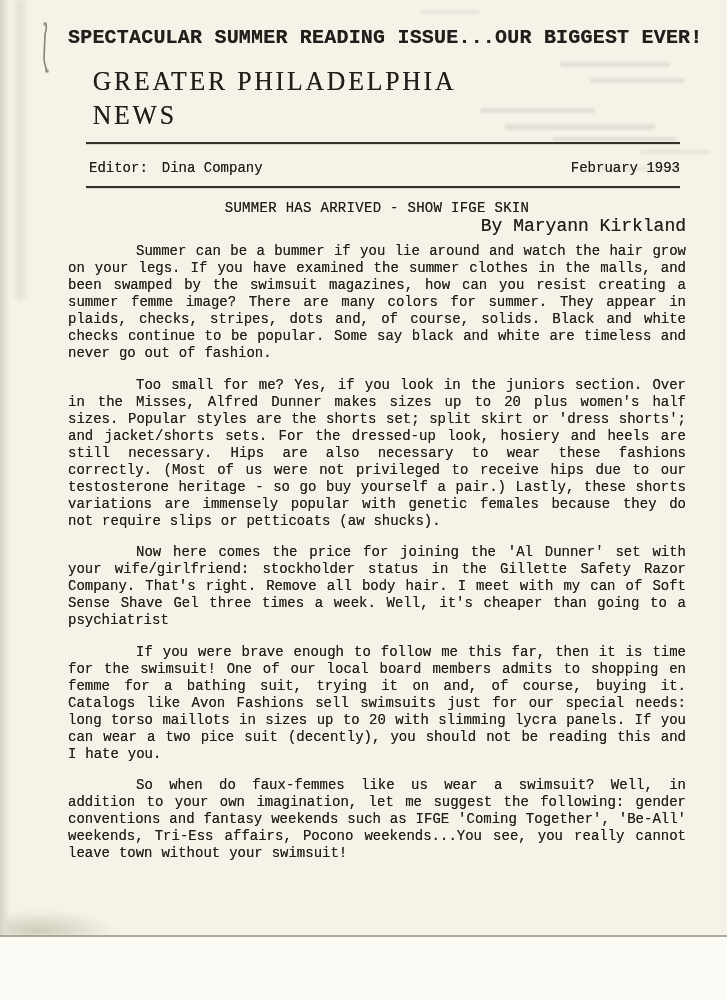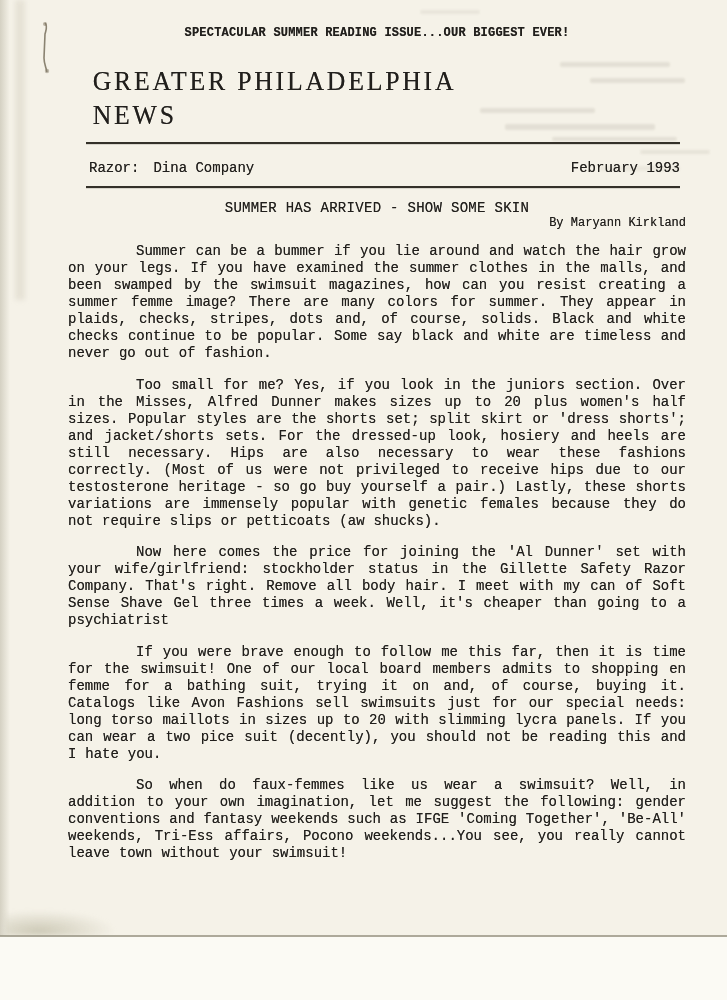--- a/index.html
+++ b/index.html
@@ -25,21 +25,21 @@
   .smudge{position:absolute;background:rgba(118,112,96,.14);filter:blur(1.2px);border-radius:2px;}
   .bottom-edge-line{position:absolute;left:0;top:935px;width:727px;height:2px;
     background:rgba(148,144,128,.75);}
   .below-edge{position:absolute;left:0;top:937px;width:727px;height:63px;background:#fbfaf4;}
   .corner-smudge{position:absolute;left:6px;top:910px;width:110px;height:26px;
     background:radial-gradient(ellipse at 30% 80%,rgba(190,186,164,.7),rgba(190,186,164,0) 70%);
     filter:blur(2px);}
   
   .banner{
     position:absolute;left:68px;top:26px;width:618px;
-    text-align:center;font-size:12px;font-weight:700;letter-spacing:.2px;
+    text-align:center;font-size:20px;font-weight:700;letter-spacing:.2px;
     white-space:nowrap;
   }
   .masthead{
     position:absolute;left:68px;top:64px;width:618px;
     text-align:left;
     font-family:"Liberation Serif","DejaVu Serif",serif;
     font-size:28px;letter-spacing:3px;line-height:34px;
   }
   .masthead .mline{transform:scaleX(.92);transform-origin:50% 50%;white-space:nowrap;}
   .rule{position:absolute;left:86px;width:594px;height:2px;background:var(--rule);
@@ -52,21 +52,21 @@
   }
   .meta-row .editor-name{margin-left:14px;}
   .meta-row .date{position:absolute;right:0;top:0;}
   
   .article-title{
     position:absolute;left:68px;top:200px;width:618px;
     text-align:center;font-size:14px;letter-spacing:.3px;white-space:nowrap;
   }
   .byline{
     position:absolute;left:68px;top:216px;width:618px;
-    text-align:right;font-size:12px;white-space:nowrap;
+    text-align:right;font-size:18px;white-space:nowrap;
   }
   .article-body{
     position:absolute;left:68px;top:243px;width:618px;
     font-size:14px;line-height:17px;
     text-align:justify;
     color:var(--ink);
   }
   .article-body .para{
     text-indent:68px;
     margin:0 0 14.5px 0;
@@ -107,27 +107,27 @@
   <div class="banner">SPECTACULAR SUMMER READING ISSUE...OUR BIGGEST EVER!</div>
 
   <div class="masthead">
     <div class="mline">GREATER PHILADELPHIA</div>
     <div class="mline">NEWS</div>
   </div>
 
   <div class="rule rule1"></div>
 
   <div class="meta-row">
-    <span class="editor-label">Razor:</span><span class="editor-name">Dina Company</span>
+    <span class="editor-label">Editor:</span><span class="editor-name">Dina Company</span>
     <span class="date">February 1993</span>
   </div>
 
   <div class="rule rule2"></div>
 
-  <div class="article-title">SUMMER HAS ARRIVED - SHOW SOME SKIN</div>
+  <div class="article-title">SUMMER HAS ARRIVED - SHOW IFGE SKIN</div>
   <div class="byline">By Maryann Kirkland</div>
 
   <div class="article-body">
       <p class="para">Summer can be a bummer if you lie around and watch the hair grow on your legs. If you have examined the summer clothes in the malls, and been swamped by the swimsuit magazines, how can you resist creating a summer femme image? There are many colors for summer. They appear in plaids, checks, stripes, dots and, of course, solids. Black and white checks continue to be popular. Some say black and white are timeless and never go out of fashion.</p>
       <p class="para">Too small for me? Yes, if you look in the juniors section. Over in the Misses, Alfred Dunner makes sizes up to 20 plus women's half sizes. Popular styles are the shorts set; split skirt or 'dress shorts'; and jacket/shorts sets. For the dressed-up look, hosiery and heels are still necessary. Hips are also necessary to wear these fashions correctly. (Most of us were not privileged to receive hips due to our testosterone heritage - so go buy yourself a pair.) Lastly, these shorts variations are immensely popular with genetic females because they do not require slips or petticoats (aw shucks).</p>
       <p class="para">Now here comes the price for joining the 'Al Dunner' set with your wife/girlfriend: stockholder status in the Gillette Safety Razor Company. That's right. Remove all body hair. I meet with my can of Soft Sense Shave Gel three times a week. Well, it's cheaper than going to a psychiatrist</p>
       <p class="para">If you were brave enough to follow me this far, then it is time for the swimsuit! One of our local board members admits to shopping en femme for a bathing suit, trying it on and, of course, buying it. Catalogs like Avon Fashions sell swimsuits just for our special needs: long torso maillots in sizes up to 20 with slimming lycra panels. If you can wear a two pice suit (decently), you should not be reading this and I hate you.</p>
       <p class="para">So when do faux-femmes like us wear a swimsuit? Well, in addition to your own imagination, let me suggest the following: gender conventions and fantasy weekends such as IFGE 'Coming Together', 'Be-All' weekends, Tri-Ess affairs, Pocono weekends...You see, you really cannot leave town without your swimsuit!</p>
     </div>
 

